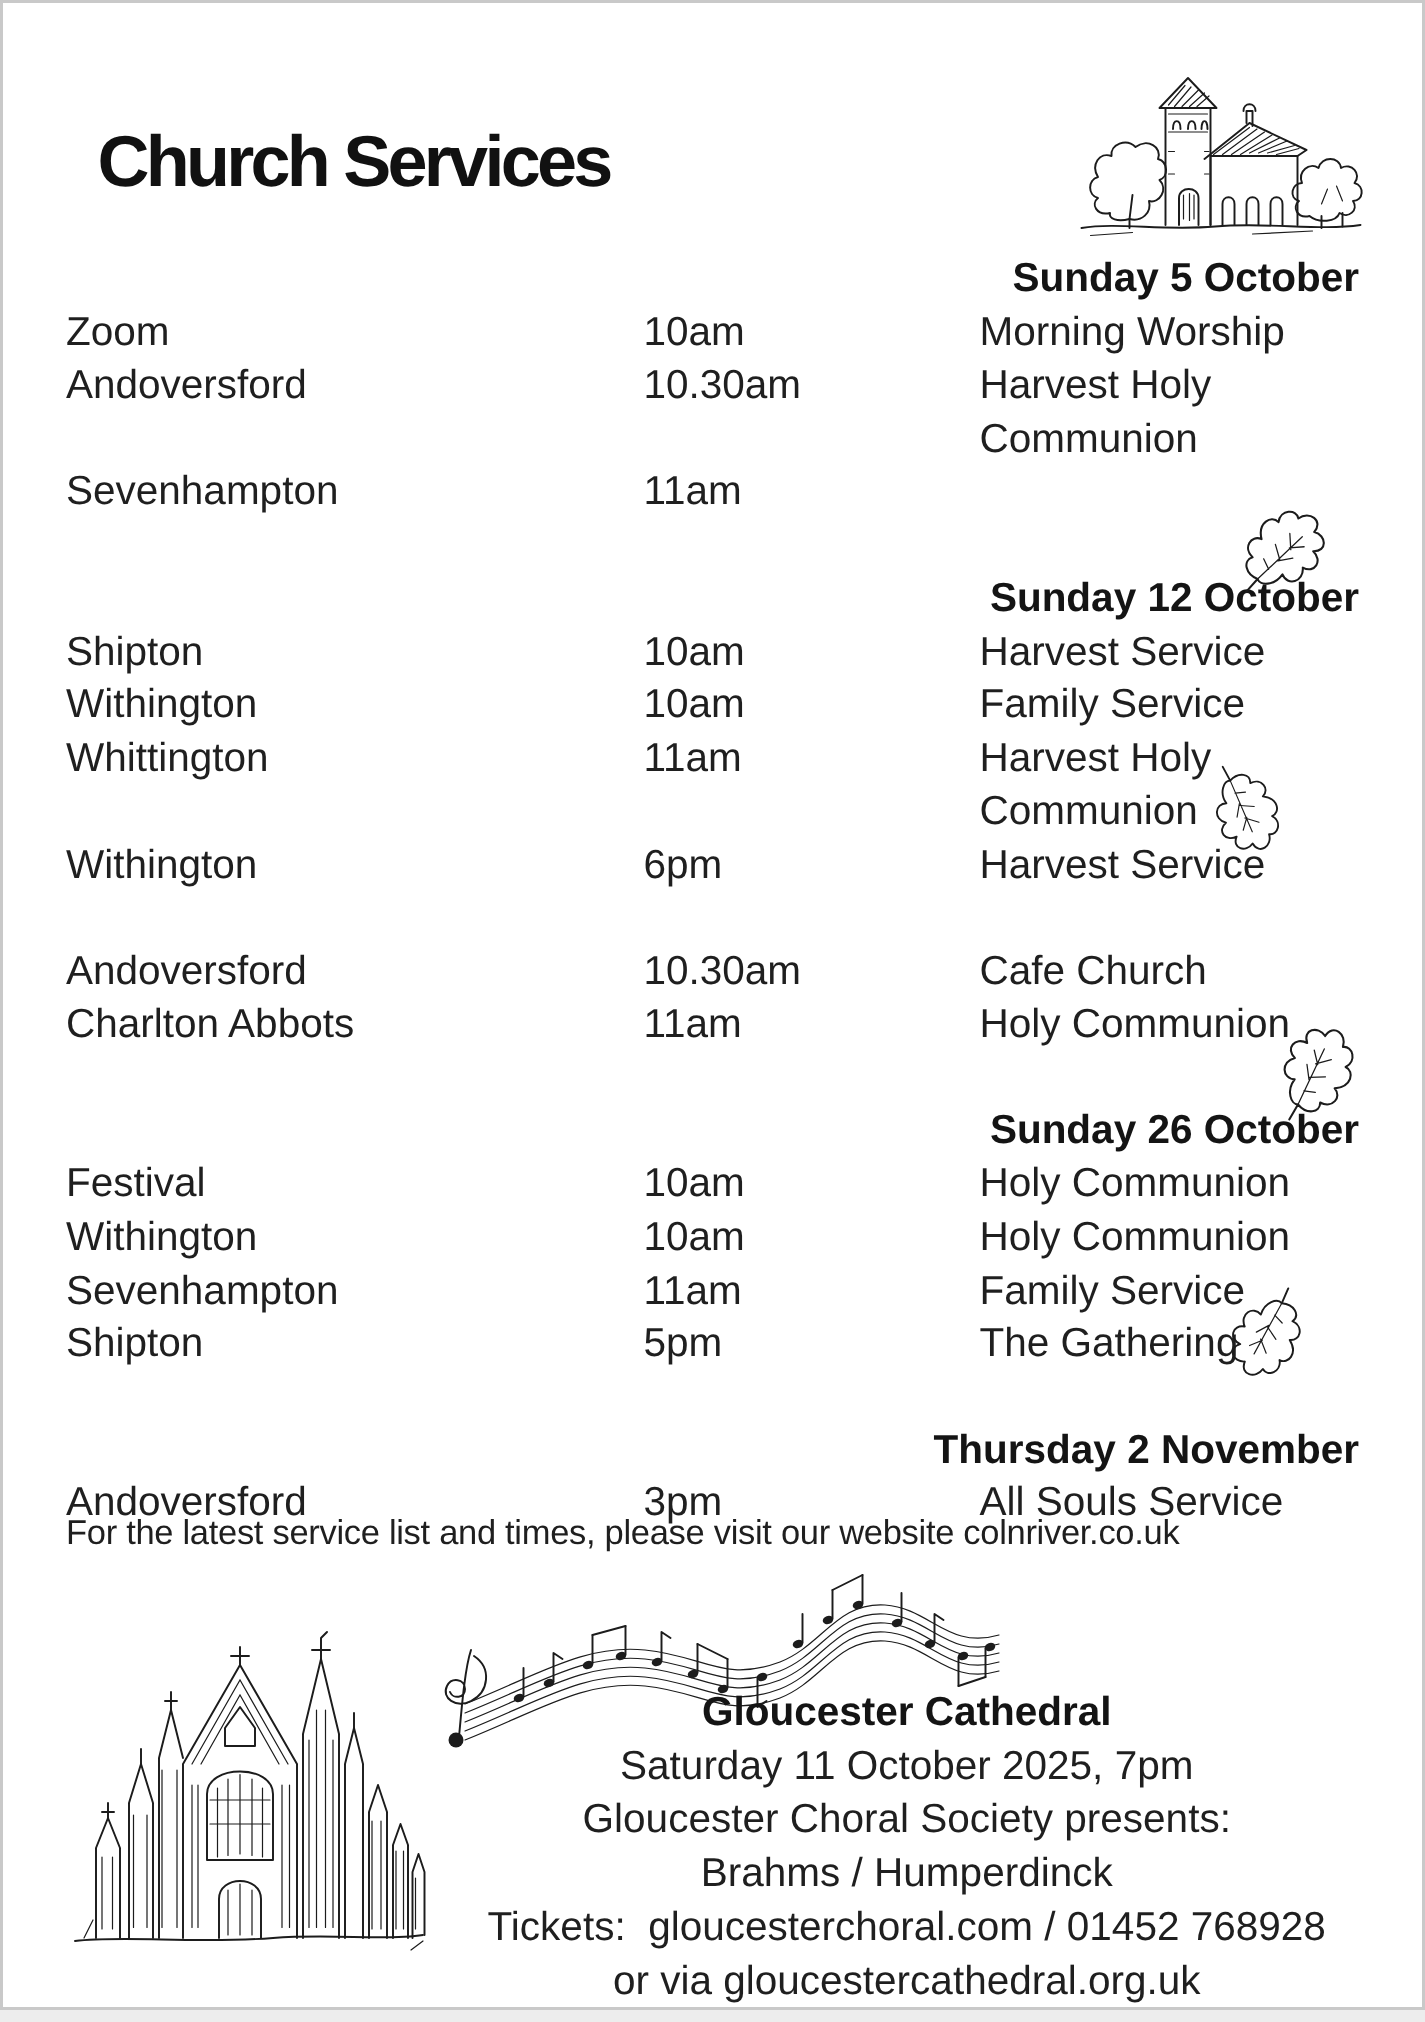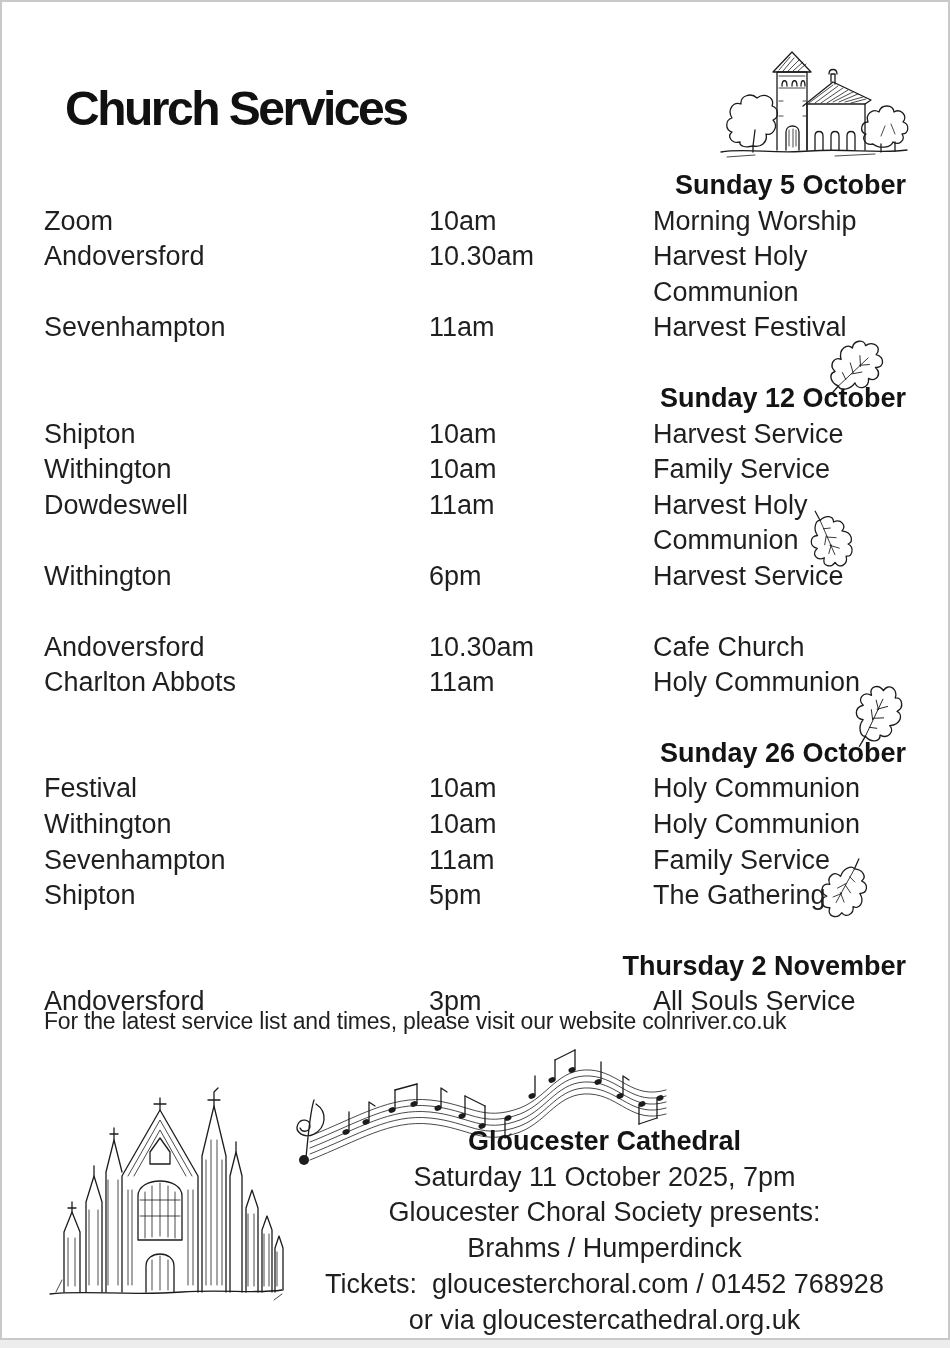--- a/index.html
+++ b/index.html
@@ -120,38 +120,37 @@
         <span>Morning Worship</span>
       </div>
       <div class="row">
         <span>Andoversford</span>
         <span>10.30am</span>
         <span>Harvest Holy Communion</span>
       </div>
       <div class="row">
         <span>Sevenhampton</span>
         <span>11am</span>
-        <span>Harvest Festival</span>
       </div>
     </section>
 
     <section class="svc">
       <h2>Sunday 12 October</h2>
       <div class="row">
         <span>Shipton</span>
         <span>10am</span>
         <span>Harvest Service</span>
       </div>
       <div class="row">
         <span>Withington</span>
         <span>10am</span>
         <span>Family Service</span>
       </div>
       <div class="row">
-        <span>Dowdeswell</span>
+        <span>Whittington</span>
         <span>11am</span>
         <span>Harvest Holy Communion</span>
       </div>
       <div class="row">
         <span>Withington</span>
         <span>6pm</span>
         <span>Harvest Service</span>
       </div>
     </section>
 

